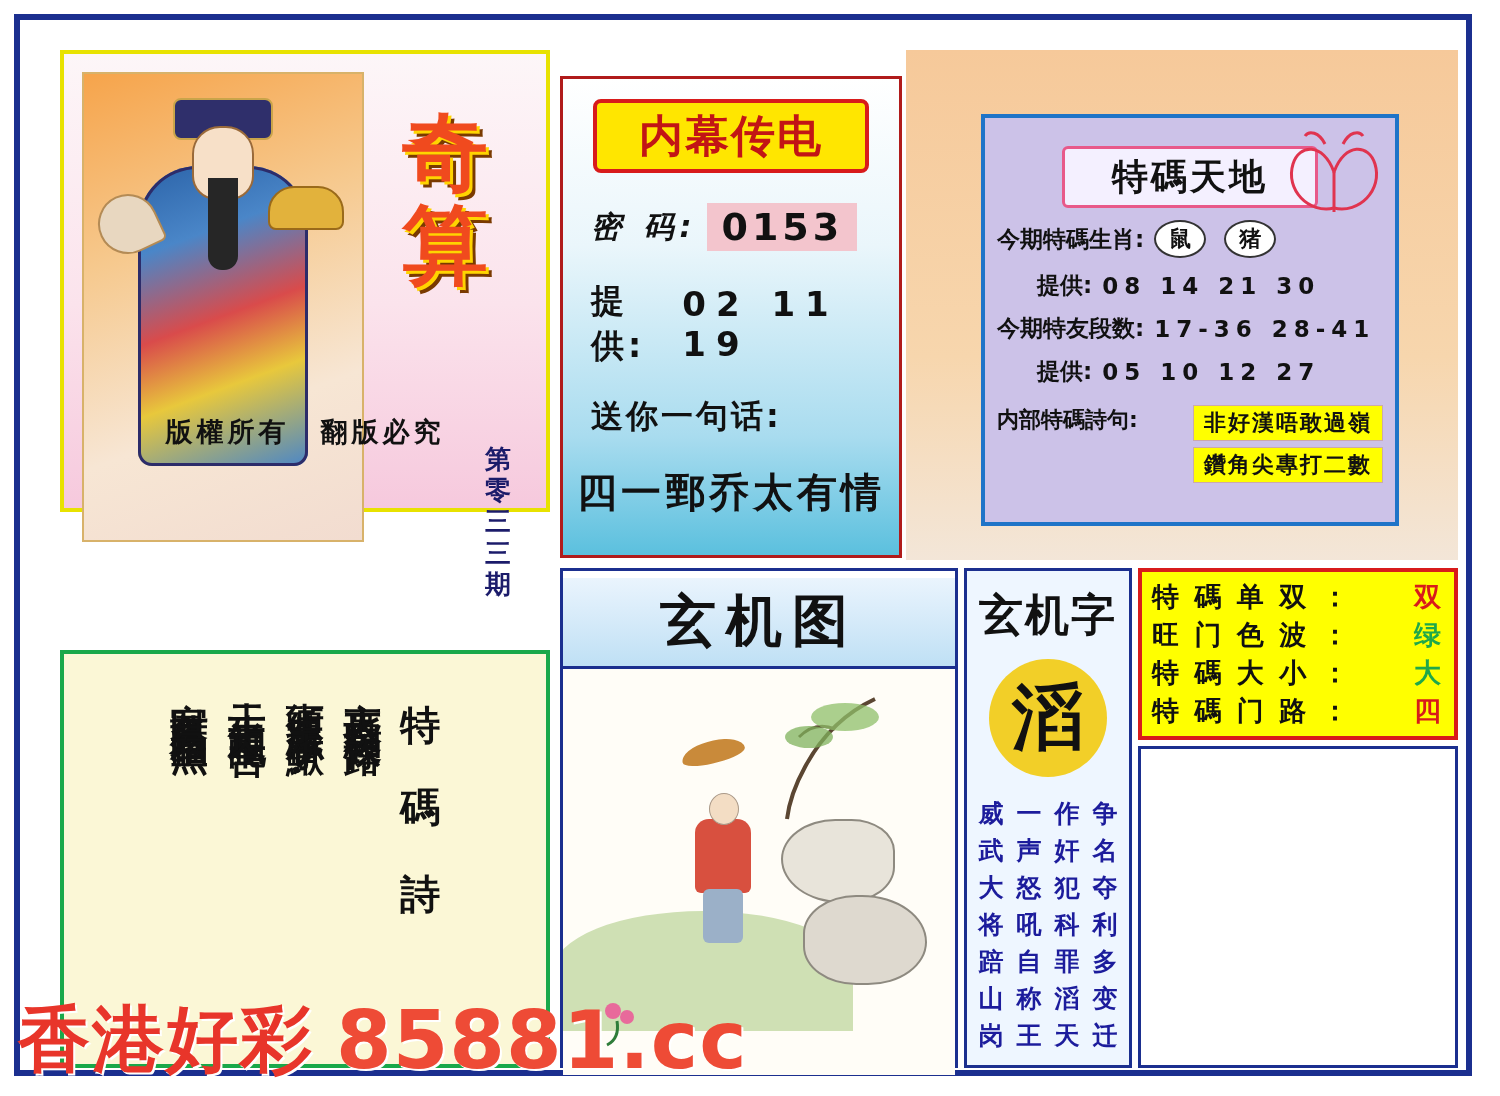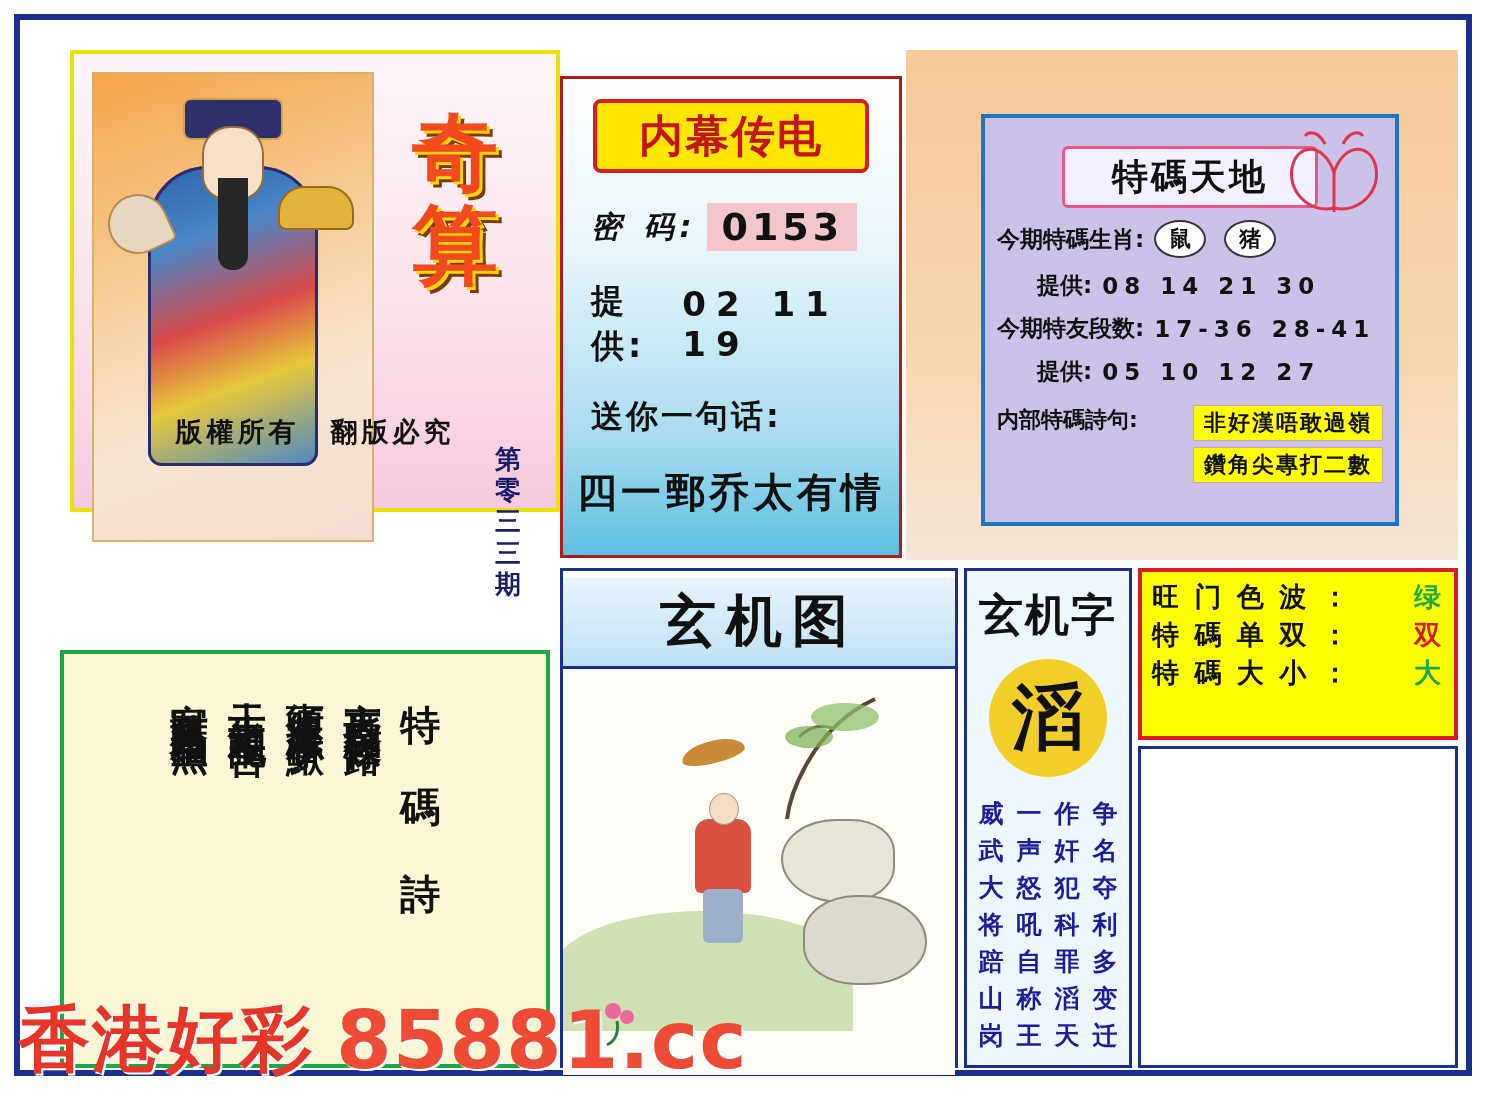--- a/index.html
+++ b/index.html
@@ -1,21 +1,21 @@
 <!DOCTYPE html>
 <html><head>
 <meta charset="utf-8">
 <style>
   html,body{margin:0;padding:0;background:#fff;}
   body{font-family:"DejaVu Sans","Liberation Sans",sans-serif;}
   #page{position:relative;width:1500px;height:1096px;background:#ffffff;overflow:hidden;}
   #frame{position:absolute;left:14px;top:14px;width:1458px;height:1062px;border:6px solid #1b2f8f;box-sizing:border-box;background:#ffffff;}
 
   
-  .poster{position:absolute;left:50px;top:30px;width:490px;height:462px;
+  .poster{position:absolute;left:40px;top:30px;width:490px;height:462px;
     border:4px solid #e8e200;box-sizing:border-box;
     background:linear-gradient(180deg,#fdf6f8 0%,#fbe3ec 55%,#f6c9dd 100%);}
   .god{position:absolute;left:18px;top:18px;width:282px;height:470px;border:2px solid #d8b26a;box-sizing:border-box;
     background:linear-gradient(160deg,#f6a44b 0%,#f6c98e 35%,#f7e6d4 70%,#f2dcd0 100%);overflow:hidden;}
   .god .robe{position:absolute;left:50%;top:52%;transform:translate(-50%,-50%);width:170px;height:300px;
     background:linear-gradient(160deg,#2b63a8 0%,#4a86c8 25%,#d94b4b 50%,#e8c83c 70%,#4a86c8 100%);
     border-radius:60px 60px 14px 14px;box-shadow:0 0 0 3px #2c2c6a inset;}
   .god .head{position:absolute;left:50%;top:52px;transform:translateX(-50%);width:58px;height:70px;
     background:#f7e0c8;border-radius:28px 28px 24px 24px;border:2px solid #9a6a3a;}
   .god .beard{position:absolute;left:50%;top:104px;transform:translateX(-50%);width:30px;height:92px;background:#262626;border-radius:0 0 14px 14px;}
@@ -244,30 +244,34 @@
           <span>将</span>
           <span>踣</span>
           <span>山</span>
           <span>岗</span>
         </div>
       </div>
     </div>
 
     <div class="wang">
       <div class="wrow">
+        <span class="k">特 碼 单 双 ：</span>
+        <span class="v" style="color:#d81b1b">双</span>
+      </div>
+      <div class="wrow">
         <span class="k">旺 门 色 波 ：</span>
         <span class="v" style="color:#1fa84a">绿</span>
       </div>
       <div class="wrow">
-        <span class="k">特 碼 单 双 ：</span>
-        <span class="v" style="color:#d81b1b">双</span>
-      </div>
-      <div class="wrow">
         <span class="k">特 碼 大 小 ：</span>
         <span class="v" style="color:#1fa84a">大</span>
+      </div>
+      <div class="wrow">
+        <span class="k">特 碼 门 路 ：</span>
+        <span class="v" style="color:#d81b1b">四</span>
       </div>
     </div>
 
     <div class="blank"></div>
 
   </div>
 
   <div class="wm">
     <span class="cn">香港好彩</span>
     <span class="num">85881.cc</span>

